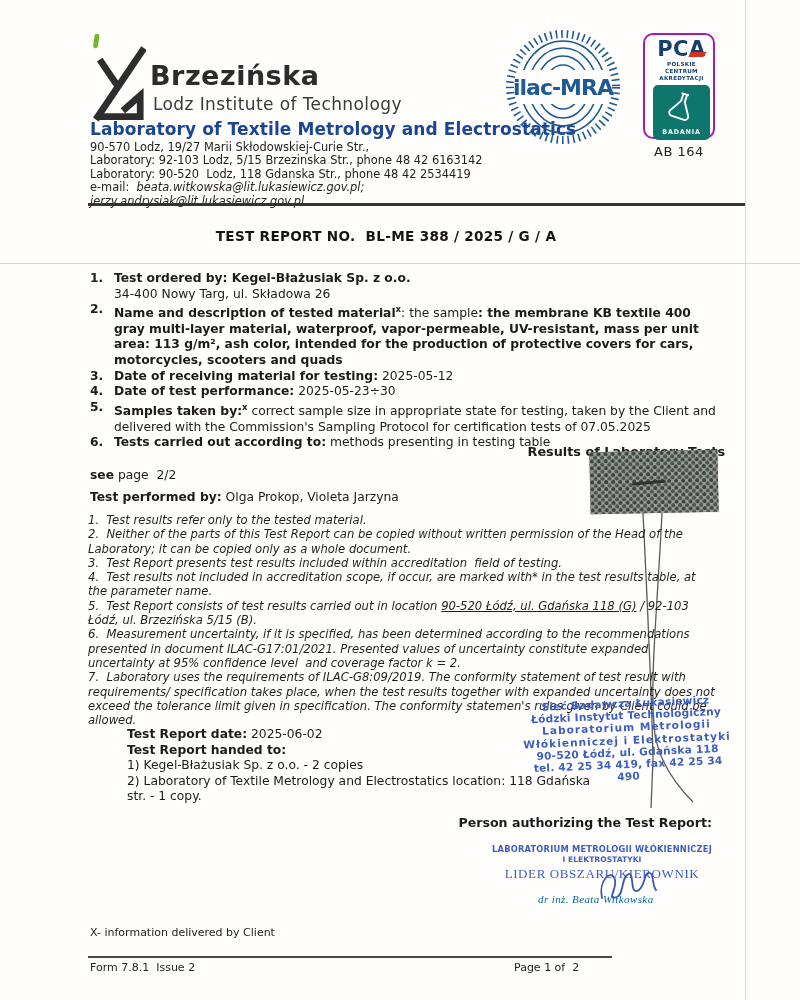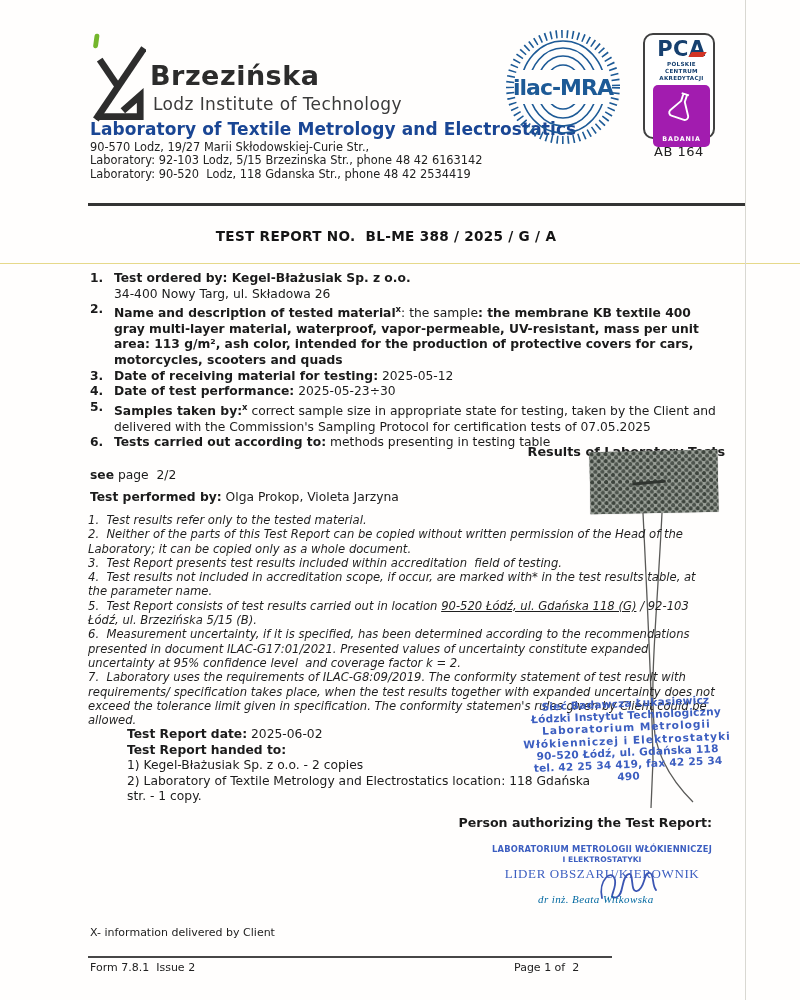--- a/index.html
+++ b/index.html
@@ -15,27 +15,27 @@
   .addr{font-size:11.4px;line-height:13.4px;color:#222;}
   .addr em{font-style:italic;}
   .rule-heavy{height:3px;background:#343434;}
   .rule-yellow{height:1px;background:#e6d98a;}
 
   
   .ilac-wrap{width:118px;height:118px;}
 
   
   .pca-box{
-    width:72px;height:106px;border:2px solid #404040;border-radius:10px;
+    width:72px;height:106px;border:2px solid #a21caf;border-radius:10px;
     background:#fff;box-sizing:border-box;padding:3px 3px 0 8px;text-align:center;position:relative;
   }
   .pca-acronym{font-size:21px;font-weight:bold;color:#16406f;letter-spacing:.5px;line-height:22px;position:relative;}
   .pca-red{position:absolute;top:17px;right:8px;width:15px;height:5px;background:#d23424;transform:skewX(-35deg);}
   .pca-sub{font-size:5.6px;font-weight:bold;color:#16406f;line-height:6.6px;letter-spacing:.3px;margin-top:1px;}
-  .pca-blue{margin-top:3px;background:#a21caf;border-radius:5px;height:62px;position:relative;}
+  .pca-blue{margin-top:3px;background:#0f766e;border-radius:5px;height:55px;position:relative;}
   .pca-badania{position:absolute;bottom:4px;left:0;right:0;color:#fff;font-size:6.4px;font-weight:bold;letter-spacing:.8px;text-align:center;}
   .pca-ab{font-size:13px;color:#222;text-align:center;margin-top:5px;letter-spacing:.5px;}
 
   
   .report-title{width:772px;text-align:center;font-size:13.6px;font-weight:bold;letter-spacing:.3px;color:#151515;}
 
   
   .items{width:632px;font-size:12.3px;line-height:15.6px;}
   .item{display:flex;}
   .item .num{width:24px;flex:none;font-weight:bold;}
@@ -104,20 +104,23 @@
   <div class="abs" style="left:150px;top:60px;" data-name="brand-name">Brzezińska</div>
   <div class="abs brand-sub" style="left:153px;top:92px;" data-name="brand-subtitle">Lodz Institute of Technology</div>
   <style>.page > div[data-name="brand-name"]{font-size:27px;font-weight:bold;color:#2c2c2c;letter-spacing:.5px;}</style>
 
   <div class="abs lab-title" style="left:90px;top:119px;" data-name="lab-title">Laboratory of Textile Metrology and Electrostatics</div>
 
   <div class="abs addr" style="left:90px;top:141px;width:480px;">
     <div class="pre" data-name="address-line-2">90-570 Lodz, 19/27 Marii Skłodowskiej-Curie Str.,</div>
     <div class="pre" data-name="address-line-3">Laboratory: 92-103 Lodz, 5/15 Brzezinska Str., phone 48 42 6163142</div>
     <div class="pre" data-name="address-line-4">Laboratory: 90-520  Lodz, 118 Gdanska Str., phone 48 42 2534419</div>
+    <div data-name="email-line">
+      <span class="pre" data-name="email-label">e-mail:  </span><em class="pre" data-name="email-addresses">beata.witkowska@lit.lukasiewicz.gov.pl;  jerzy.andrysiak@lit.lukasiewicz.gov.pl</em>
+    </div>
   </div>
 
   <div class="abs ilac-wrap" style="left:504px;top:28px;" data-name="ilac-mra-seal-icon">
     <svg width="118" height="118" viewBox="0 0 118 118">
       <defs>
         <clipPath id="topband">
             <rect x="0" y="0" width="118" height="42"></rect>
           </clipPath>
         <clipPath id="botband">
             <rect x="0" y="76" width="118" height="42"></rect>

